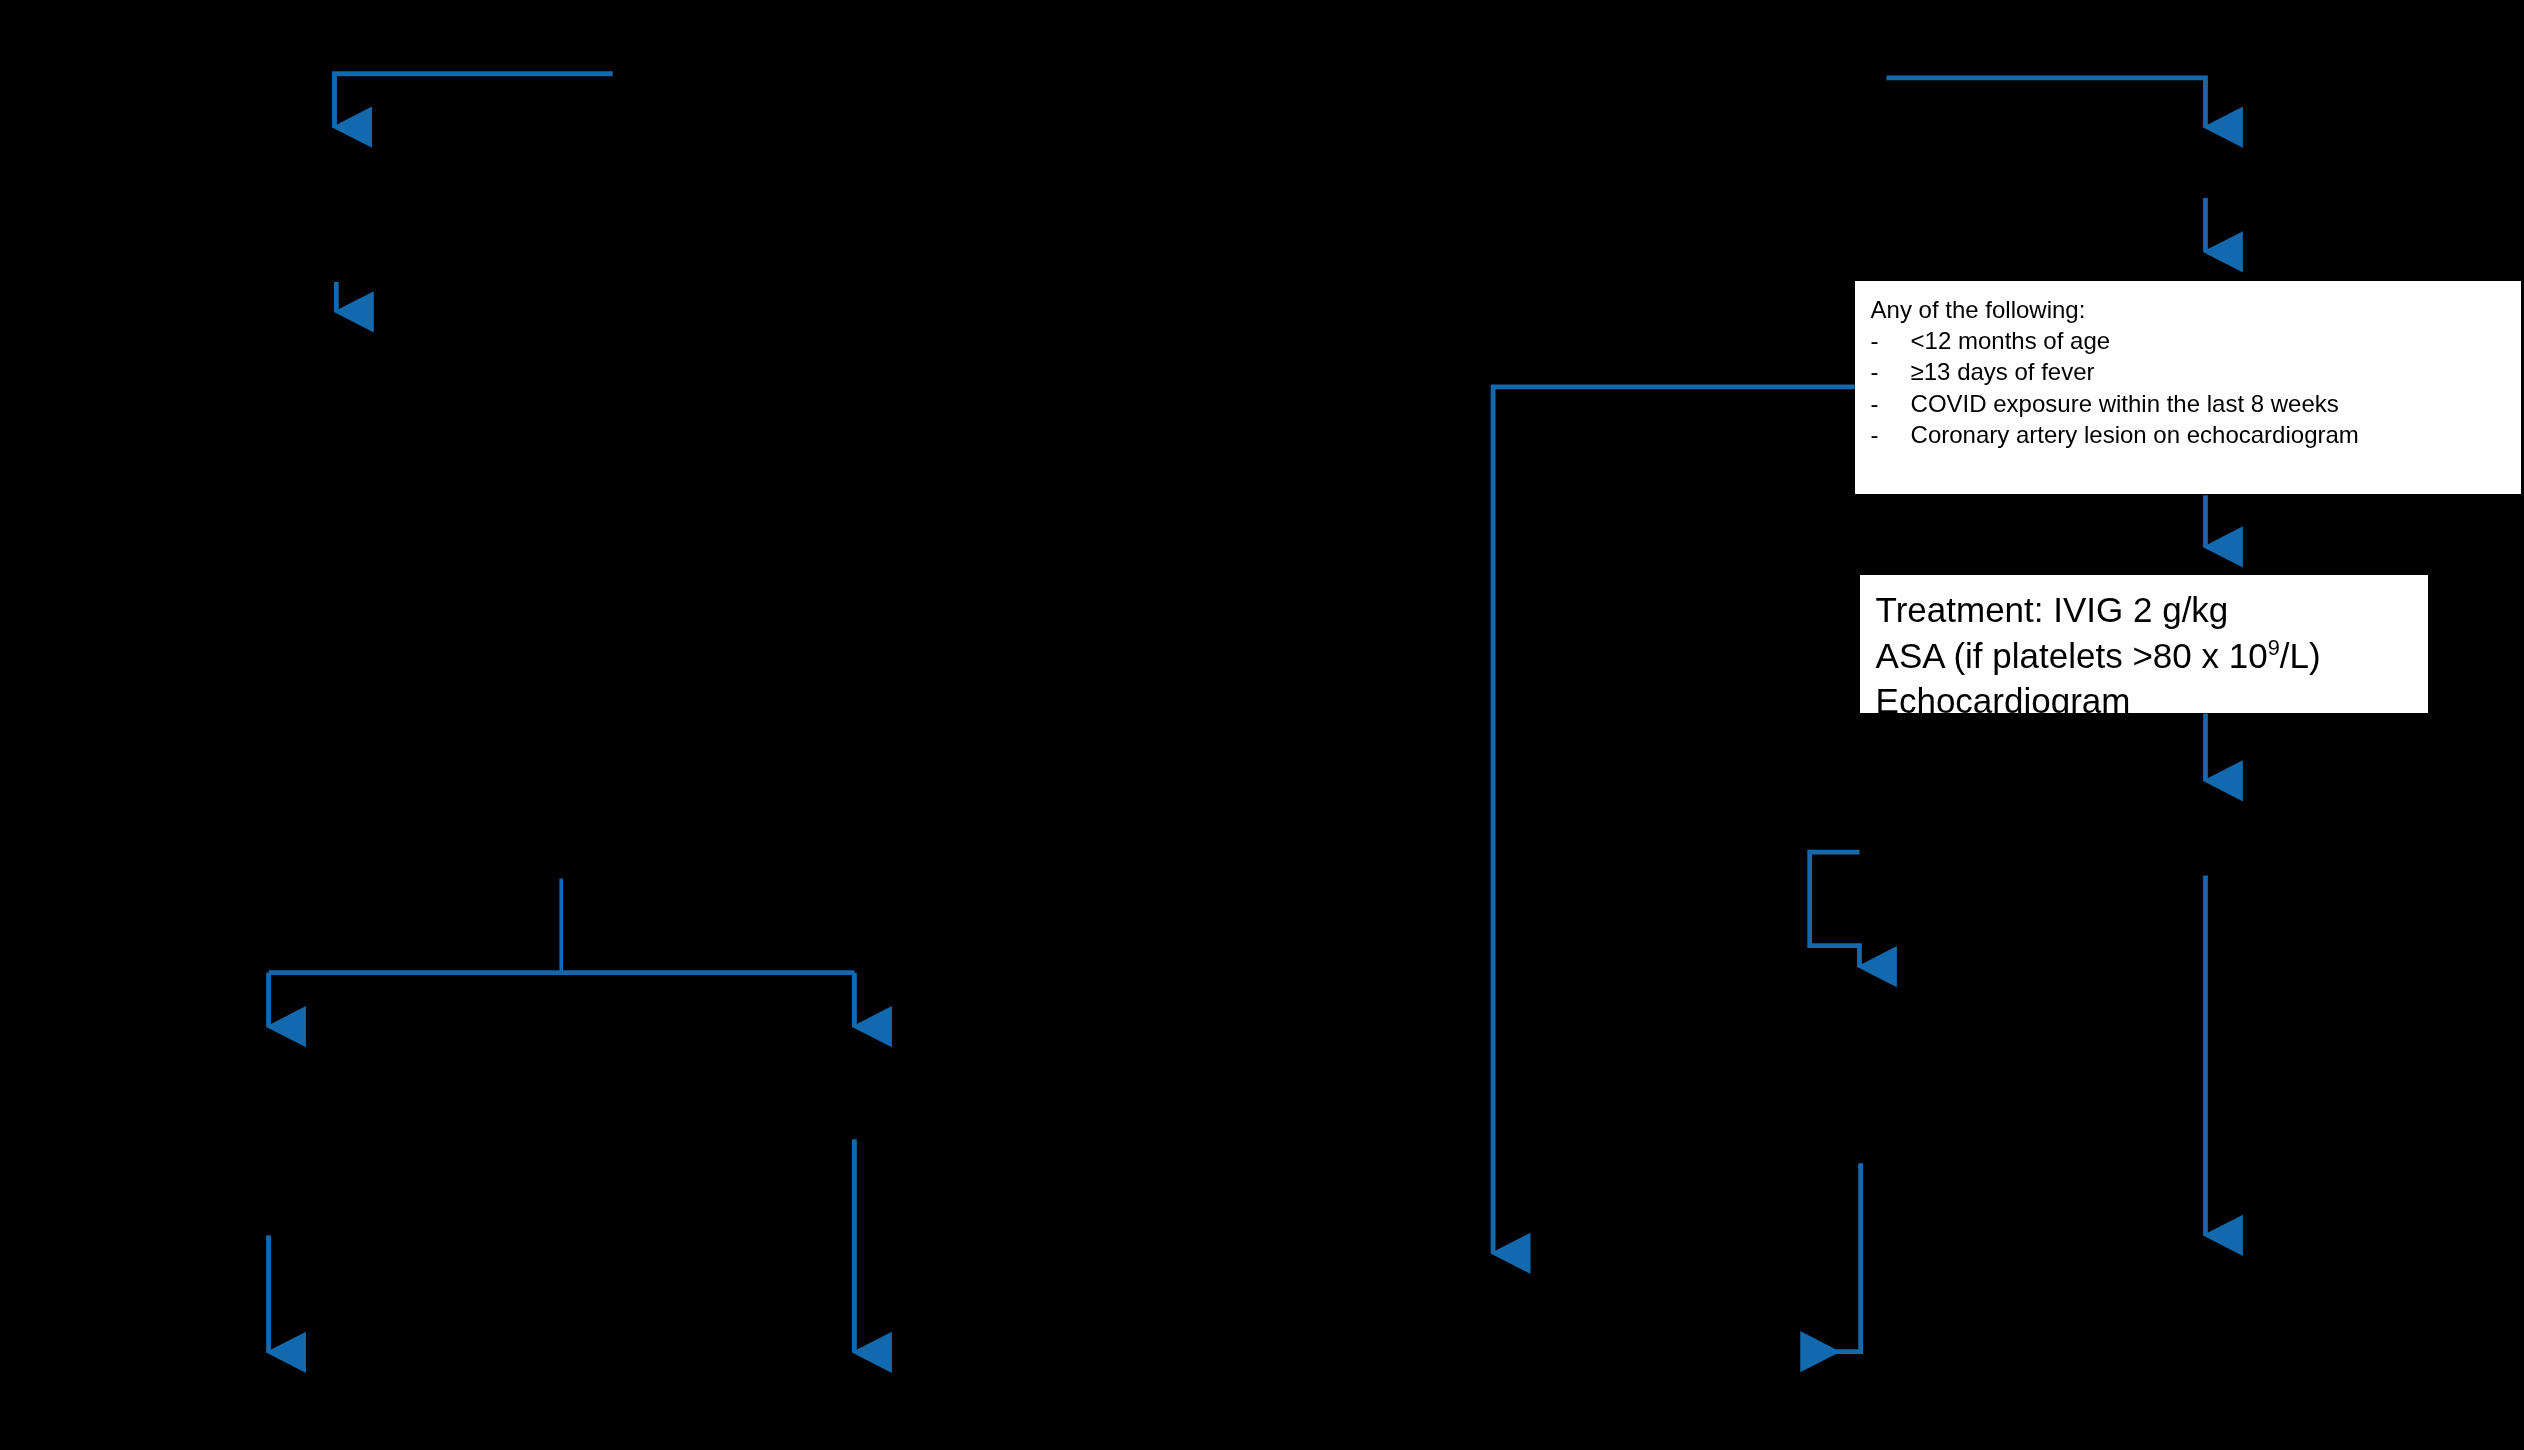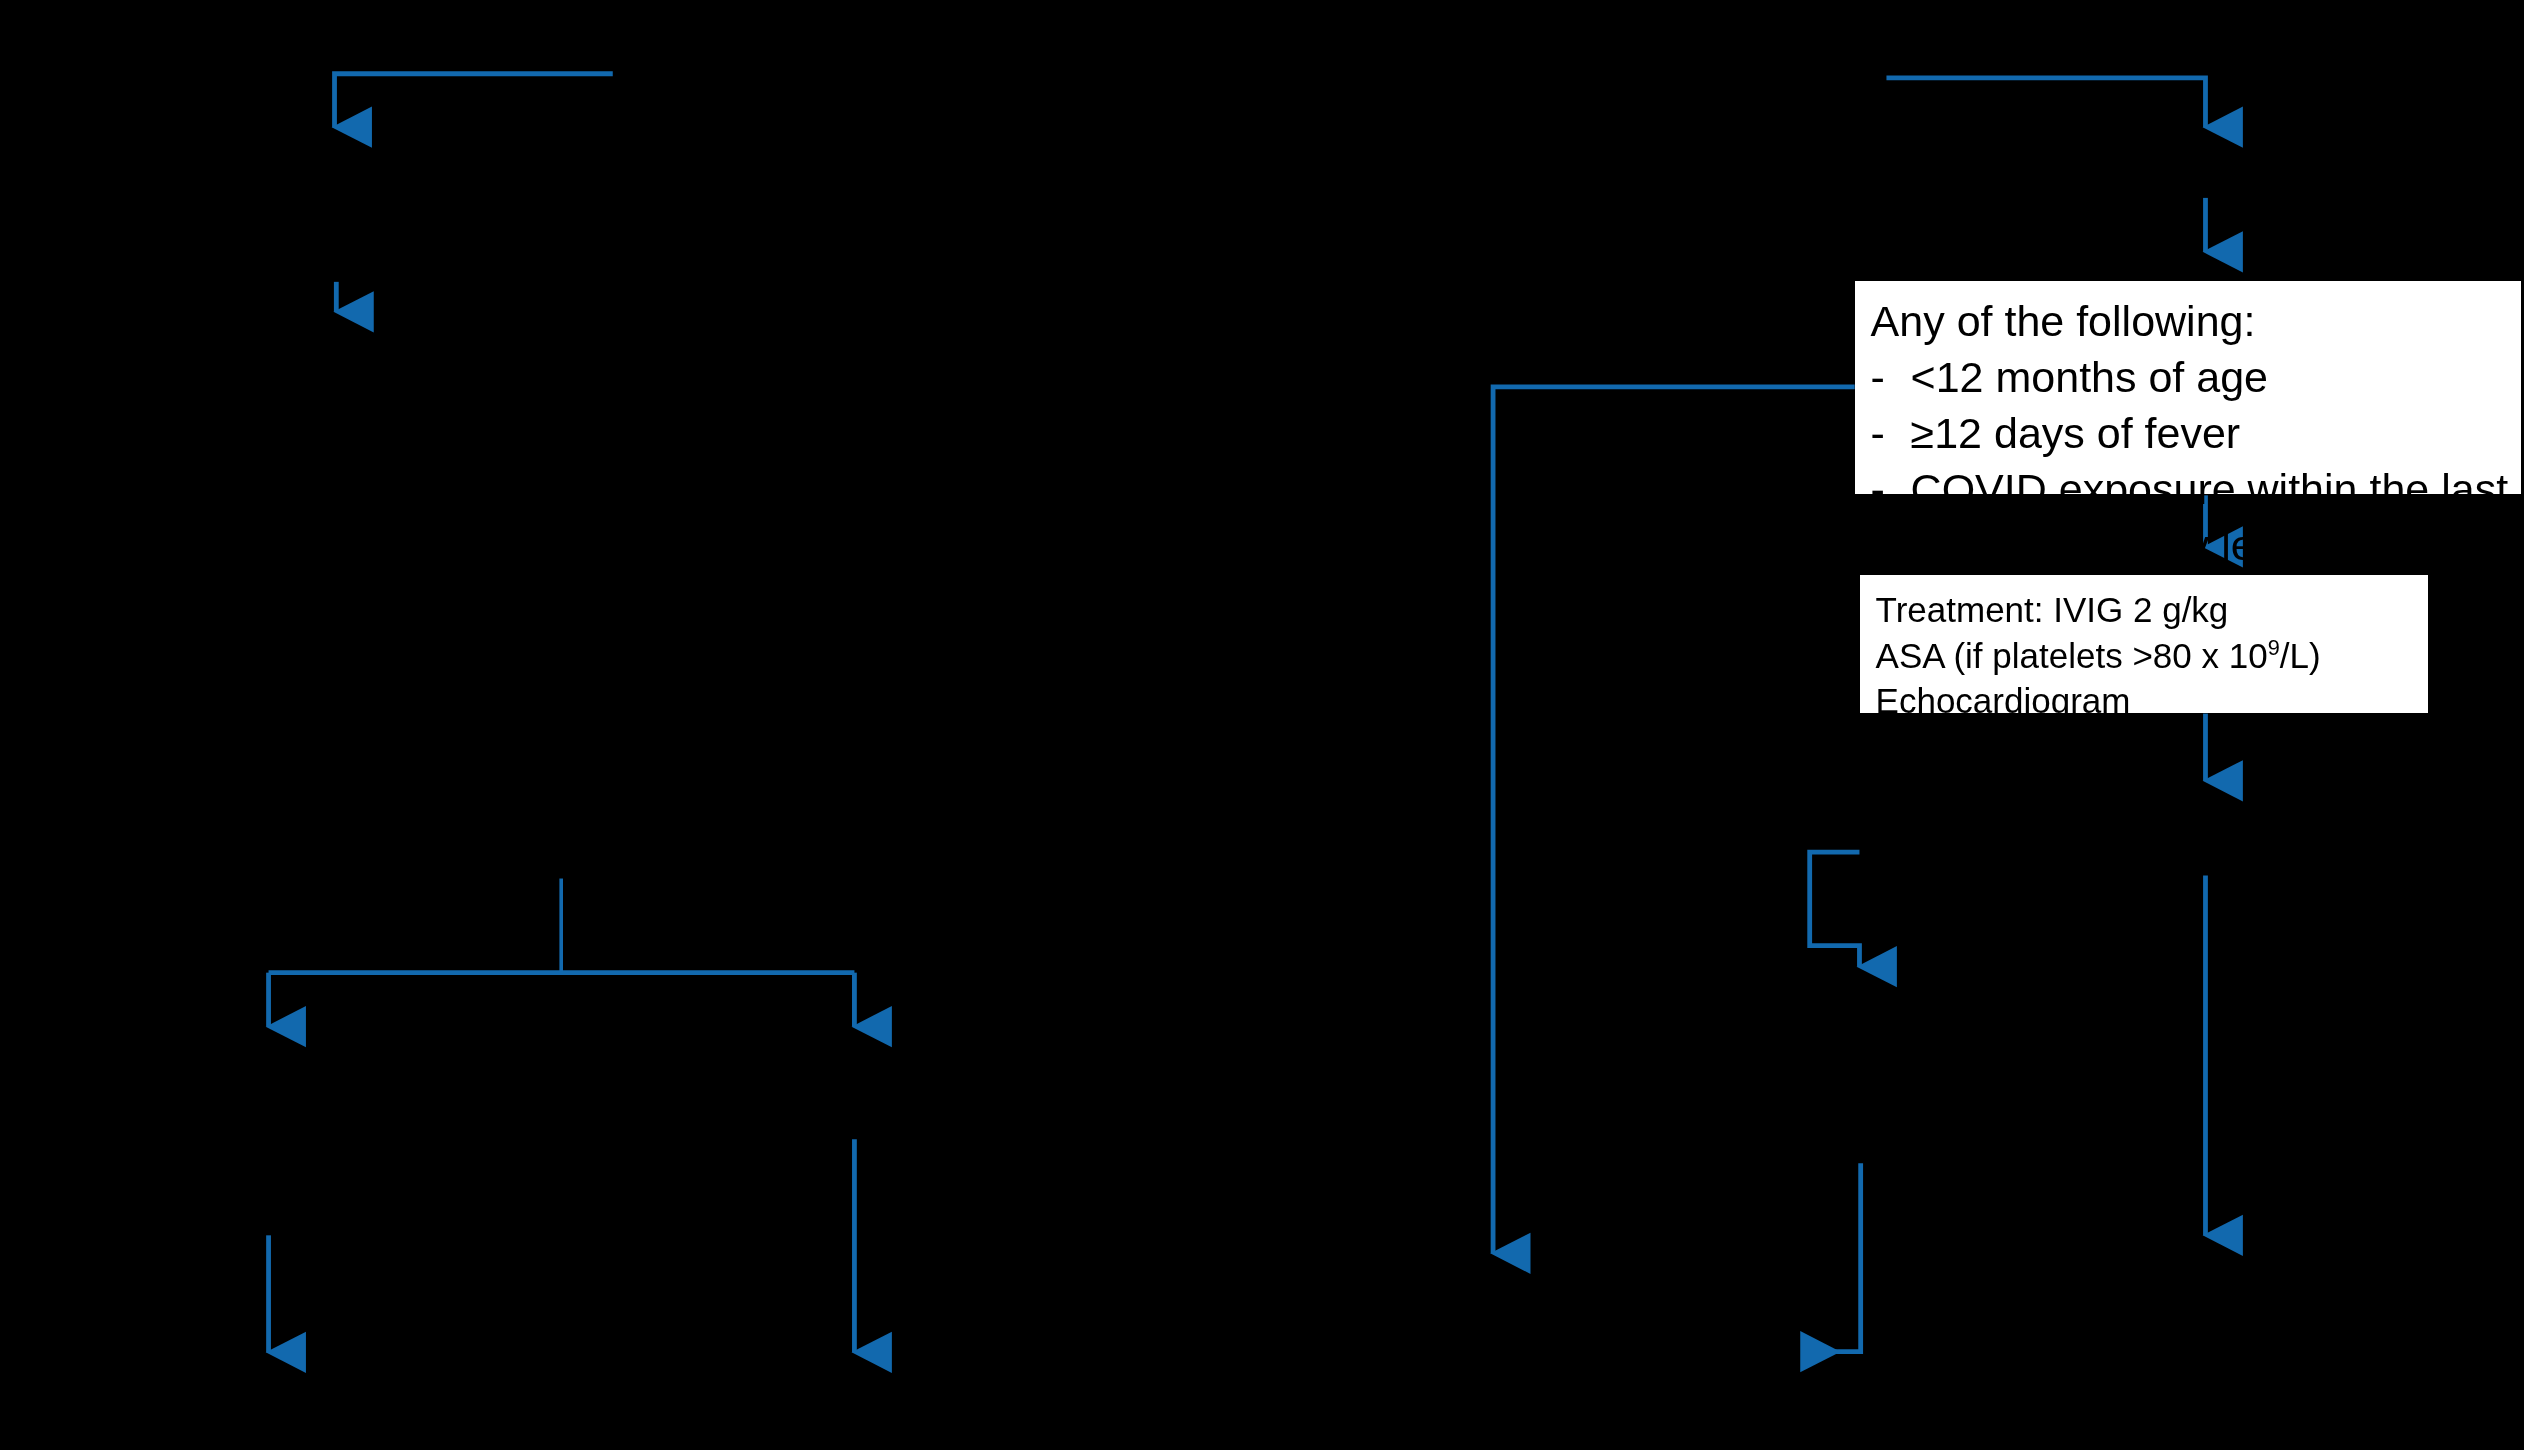--- a/index.html
+++ b/index.html
@@ -25,21 +25,21 @@
     display:flex;
     white-space:nowrap;
   }
   .tb-dash{width:40px;flex:0 0 40px;}
   .tb-line{white-space:nowrap;}
   sup{font-size:0.62em;vertical-align:super;line-height:0;}
   
   #box-criteria{
     left:1855px;top:281px;width:666px;height:213px;
     padding:13px 0 0 15.6px;
-    font-size:43px;
+    font-size:24px;
   }
   
   #box-treatment{
     left:1860px;top:575px;width:568px;height:138px;
     padding:12px 0 0 15.6px;
     font-size:35px;
   }
 </style>
 </head>
 <body>
@@ -94,21 +94,21 @@
 
   <div class="textbox" id="box-criteria">
     <div class="tb-title">Any of the following:</div>
     <ul class="tb-list">
       <li>
         <span class="tb-dash">-</span>
         <span>&lt;12 months of age</span>
       </li>
       <li>
         <span class="tb-dash">-</span>
-        <span>≥12 days of fever</span>
+        <span>≥13 days of fever</span>
       </li>
       <li>
         <span class="tb-dash">-</span>
         <span>COVID exposure within the last 8 weeks</span>
       </li>
       <li>
         <span class="tb-dash">-</span>
         <span>Coronary artery lesion on echocardiogram</span>
       </li>
     </ul>

